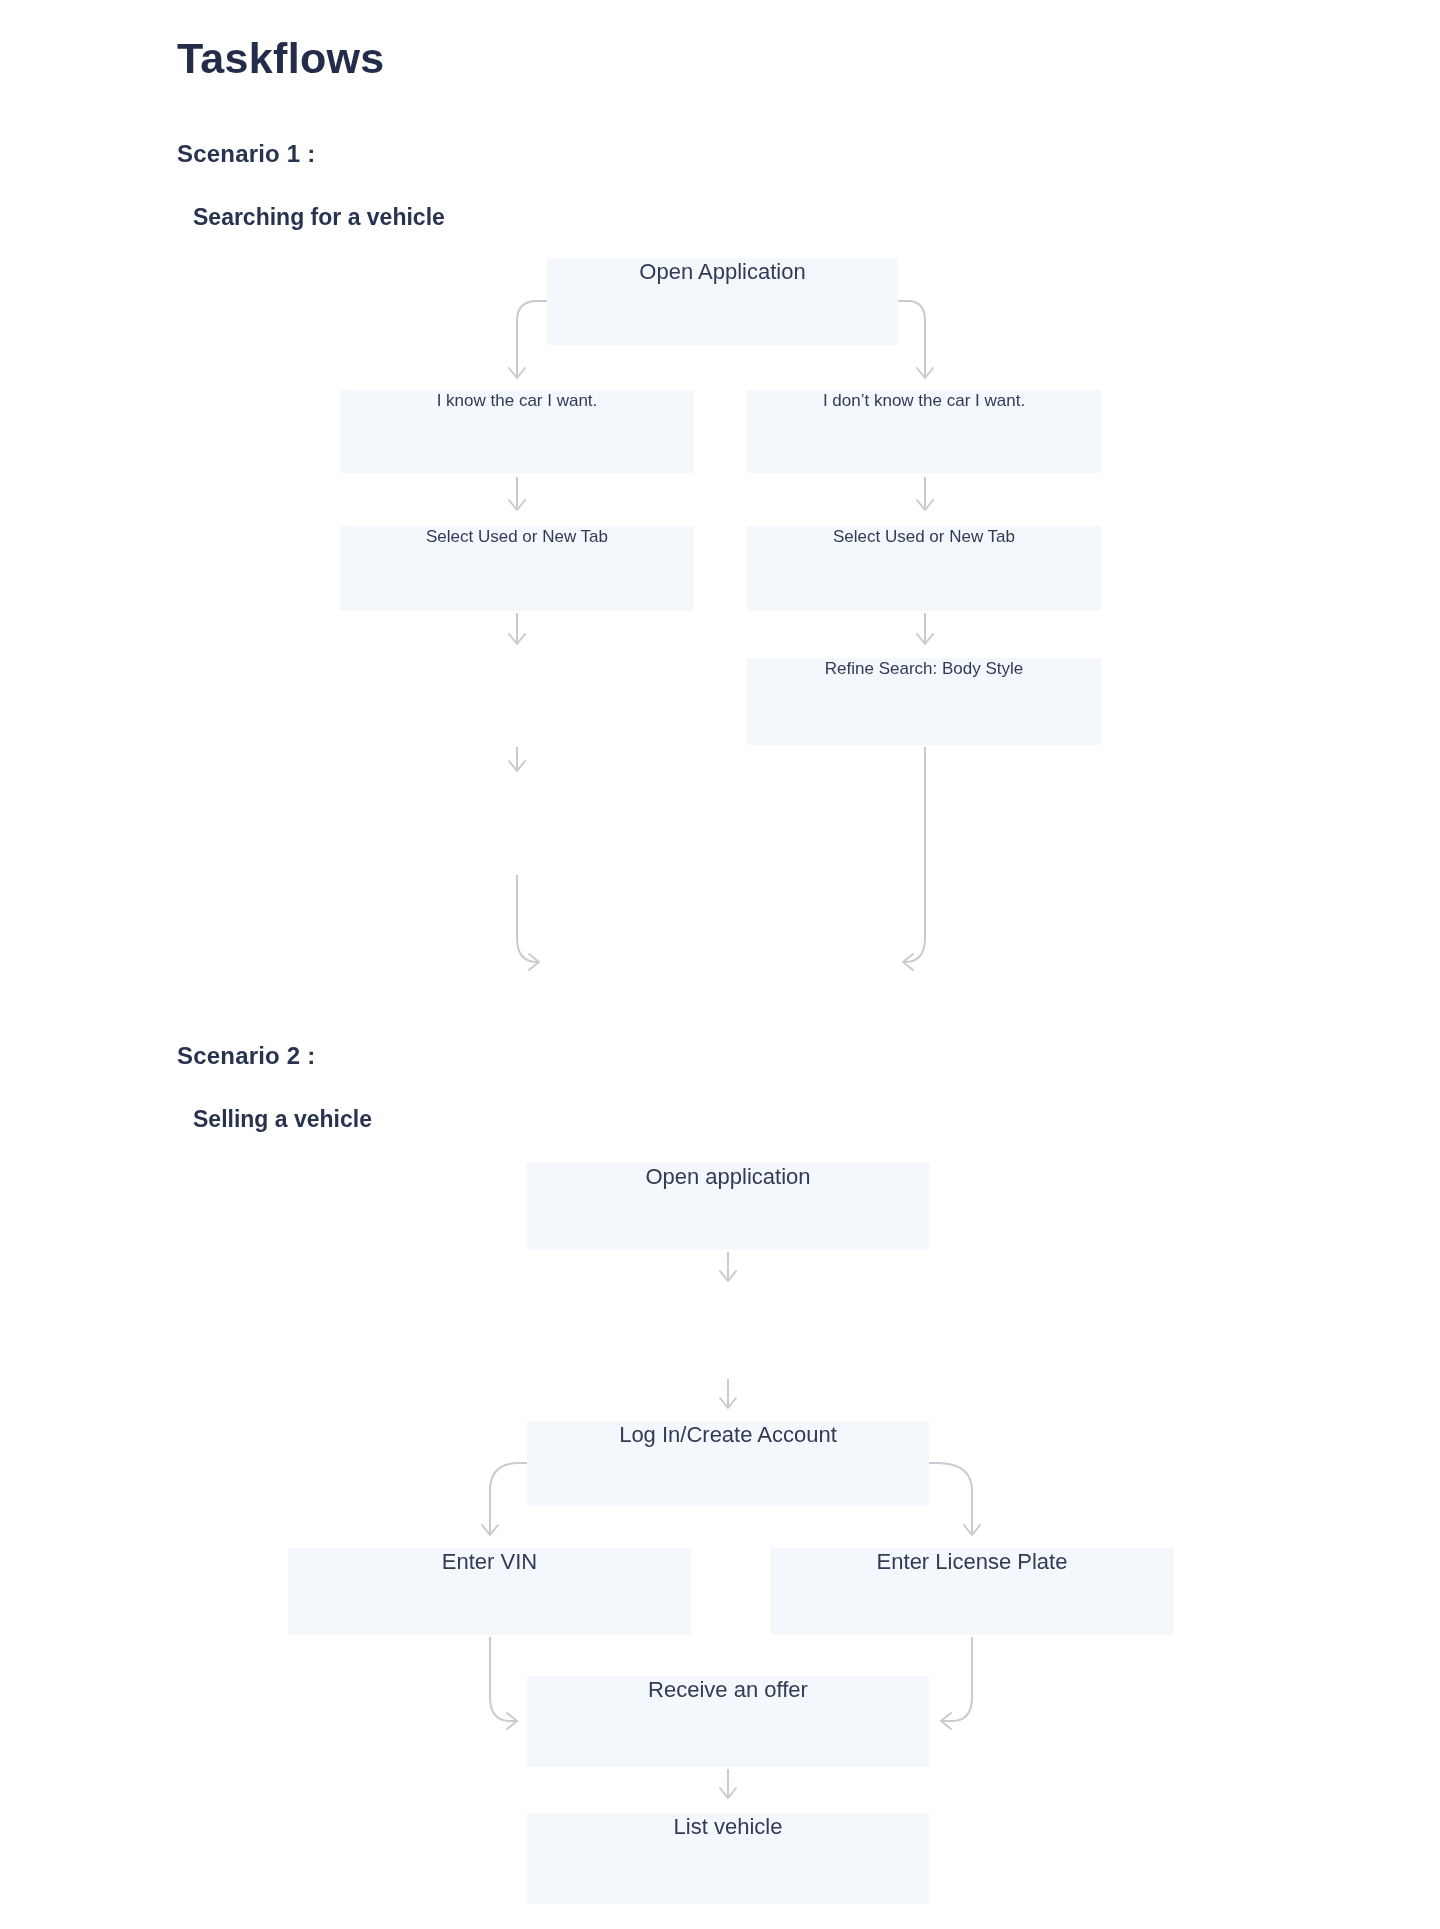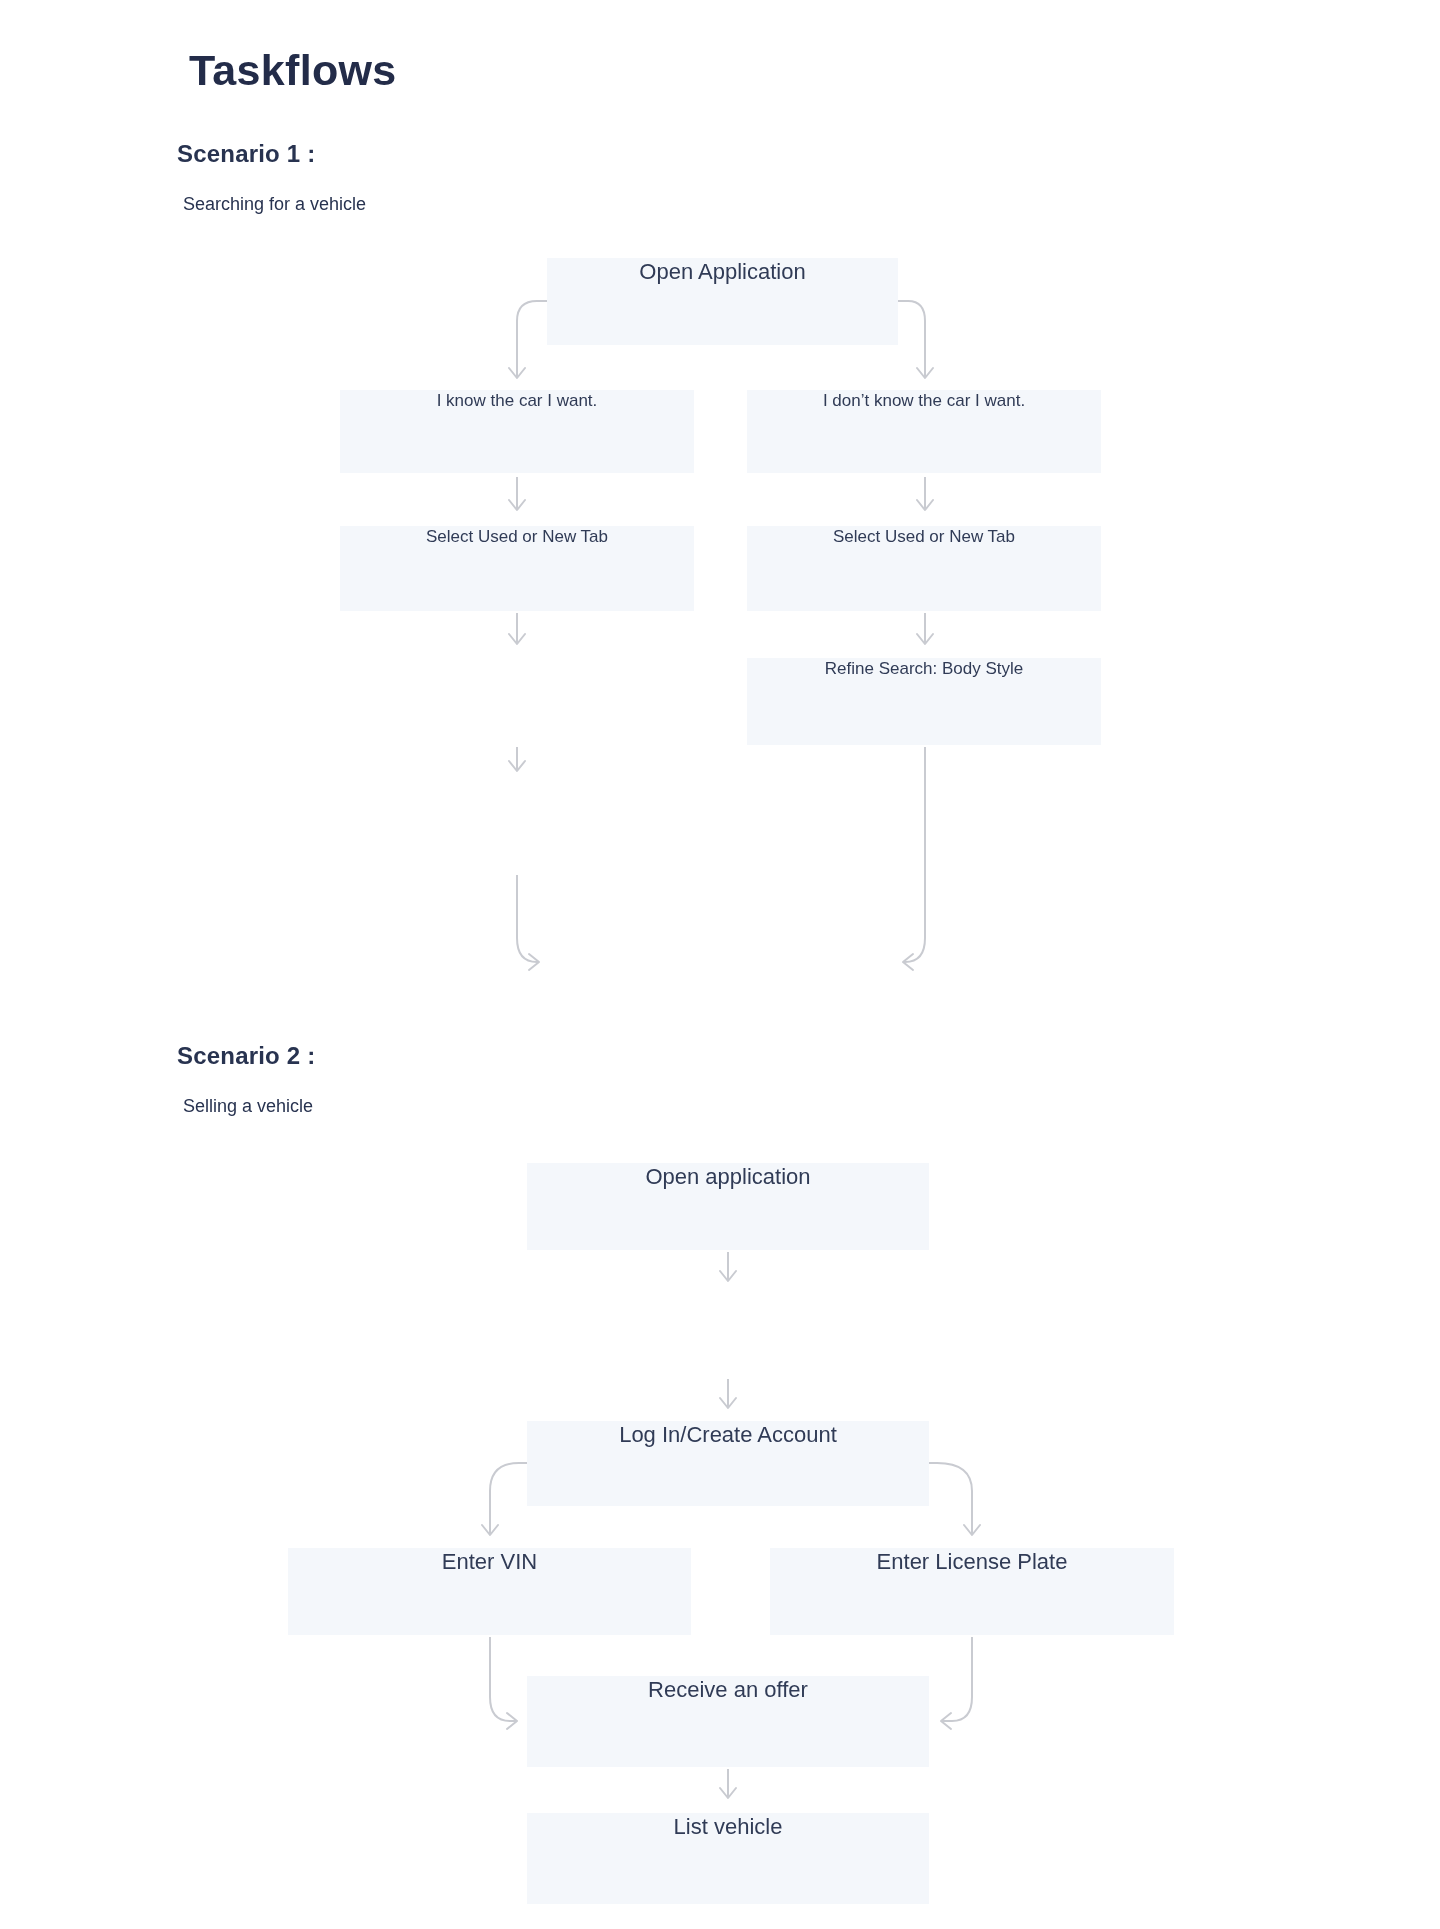--- a/index.html
+++ b/index.html
@@ -7,30 +7,30 @@
     --heading-text:#283350;
     --node-text:#303B56;
     --node-bg:#F4F7FB;
     --arrow:#C9CBD1;
   }
   *{box-sizing:border-box;}
   body{margin:0;background:#ffffff;font-family:"Liberation Sans","DejaVu Sans",sans-serif;}
   .canvas{position:relative;width:1440px;height:1929px;background:#ffffff;overflow:hidden;}
 
   .page-title{
-    position:absolute;left:177px;top:34px;margin:12px;
+    position:absolute;left:177px;top:34px;margin:0;
     font-size:43px;font-weight:700;color:var(--title-text);letter-spacing:.3px;
   }
   .scenario-heading{
     position:absolute;left:177px;margin:0;
     font-size:24px;font-weight:700;color:var(--heading-text);letter-spacing:.2px;
   }
   .scenario-subtitle{
-    position:absolute;left:177px;margin:6px;
-    font-size:18px;font-weight:400;color:var(--heading-text);
+    position:absolute;left:177px;margin:16px;
+    font-size:23px;font-weight:700;color:var(--heading-text);
   }
   #scenario1-heading{top:140px;}
   #scenario1-subtitle{top:188px;}
   #scenario2-heading{top:1042px;}
   #scenario2-subtitle{top:1090px;}
 
   .node{
     position:absolute;background:var(--node-bg);
     display:flex;align-items:flex-start;justify-content:center;
     text-align:center;color:var(--node-text);

